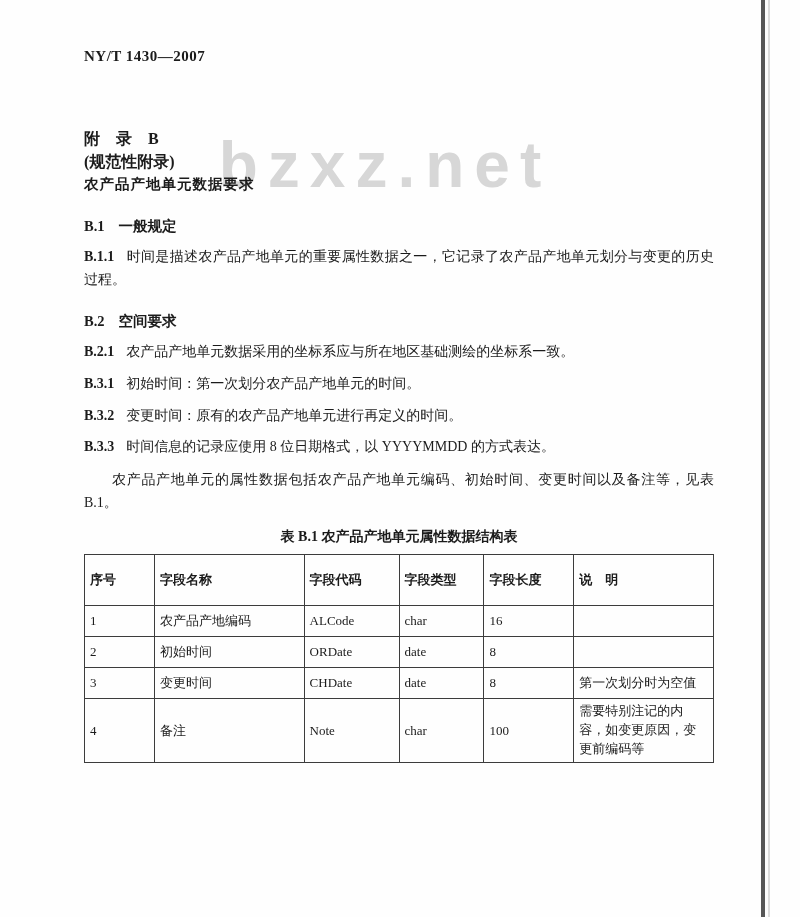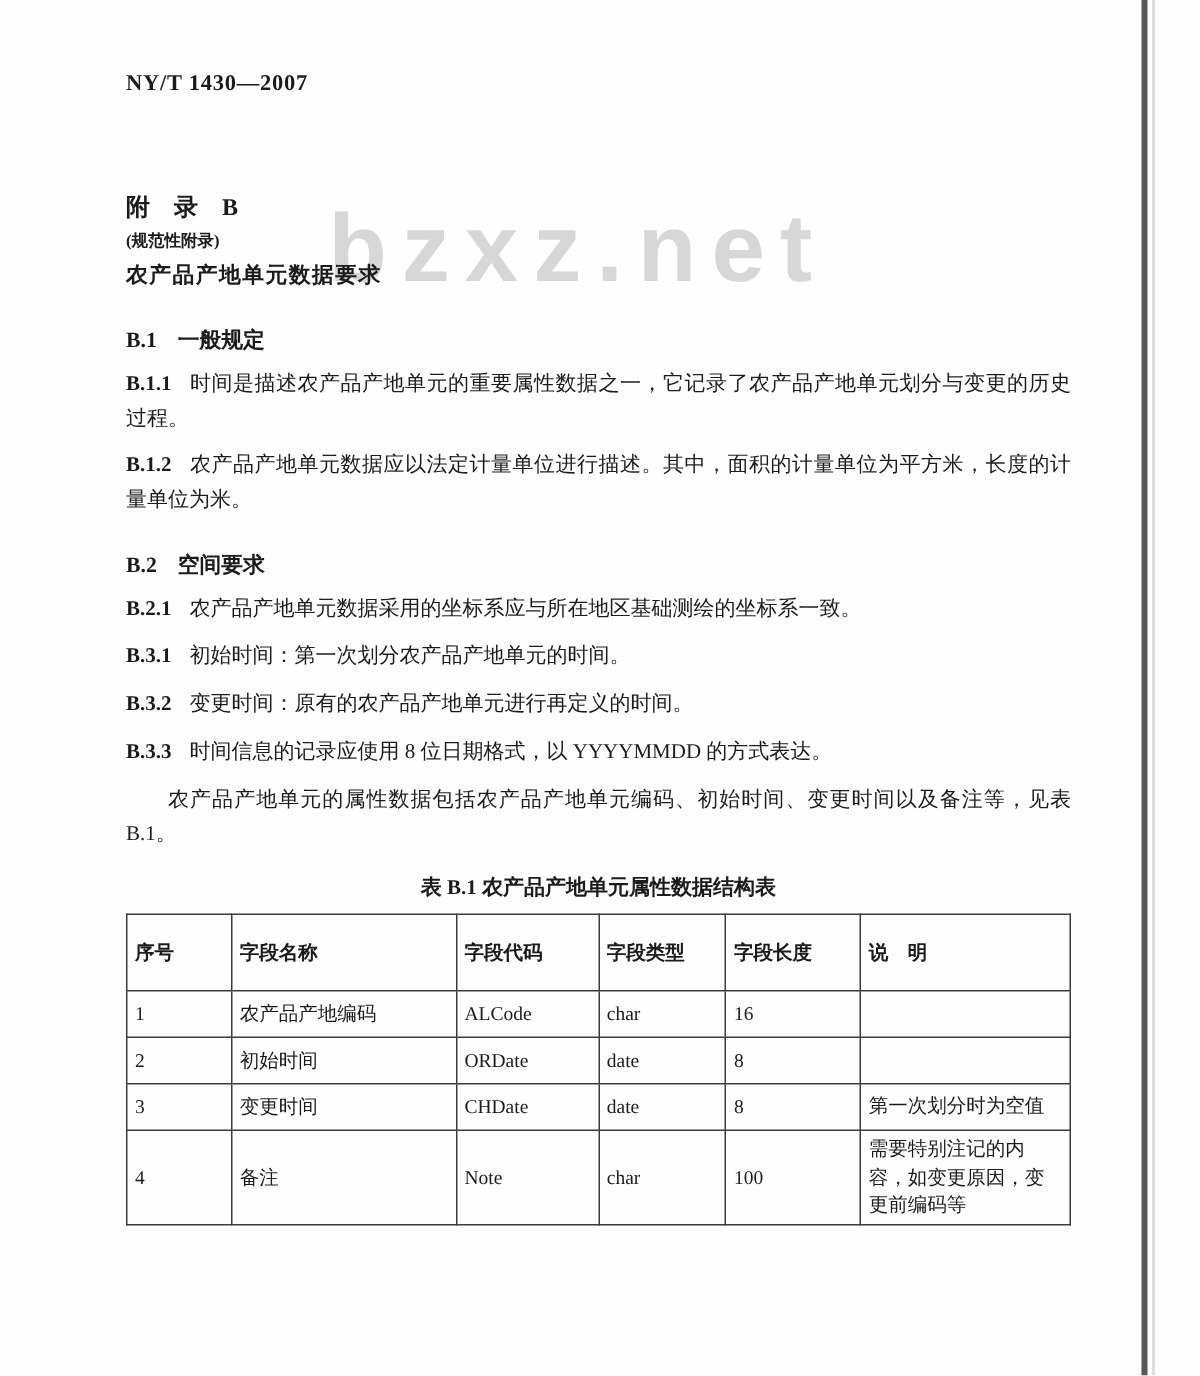--- a/index.html
+++ b/index.html
@@ -29,21 +29,21 @@
   }
   .content {
     position: relative; z-index: 1;
     padding: 48px 86px 0 84px;
   }
   .doc-header {
     font-size: 15px; font-weight: bold; letter-spacing: 0.5px;
   }
   .title-block { text-align: left; margin-top: 62px; line-height: 23px; }
   .title-line1 { font-size: 16px; font-weight: bold; letter-spacing: 6px; }
-  .title-line2 { font-size: 11px; font-weight: bold; }
+  .title-line2 { font-size: 16px; font-weight: bold; }
   .title-line3 { font-size: 14.5px; font-weight: bold; letter-spacing: 1px; font-family: Liberation Serif, serif; }
   .clause-head {
     font-size: 14.5px; font-weight: bold; margin: 21px 0 10px 0;
   }
   .clause-head .cnum { margin-right: 14px; }
   .clause {
     font-size: 14px; line-height: 1.62; margin: 9px 0; text-align: justify;
   }
   .clause .cnum { font-weight: bold; margin-right: 12px; }
   .intro-para {
@@ -91,23 +91,20 @@
     </div>
 
     <div class="clause-head">
       <span class="cnum">B.1</span><span>一般规定</span>
     </div>
 
     <p class="clause">
       <span class="cnum">B.1.1</span><span>时间是描述农产品产地单元的重要属性数据之一，它记录了农产品产地单元划分与变更的历史过程。</span>
     </p>
 
-    <p class="clause">
-      <span class="cnum">B.1.2</span><span>农产品产地单元数据应以法定计量单位进行描述。其中，面积的计量单位为平方米，长度的计量单位为米。</span>
-    </p>
 
     <div class="clause-head">
       <span class="cnum">B.2</span><span>空间要求</span>
     </div>
 
     <p class="clause">
       <span class="cnum">B.2.1</span><span>农产品产地单元数据采用的坐标系应与所在地区基础测绘的坐标系一致。</span>
     </p>
 
 

